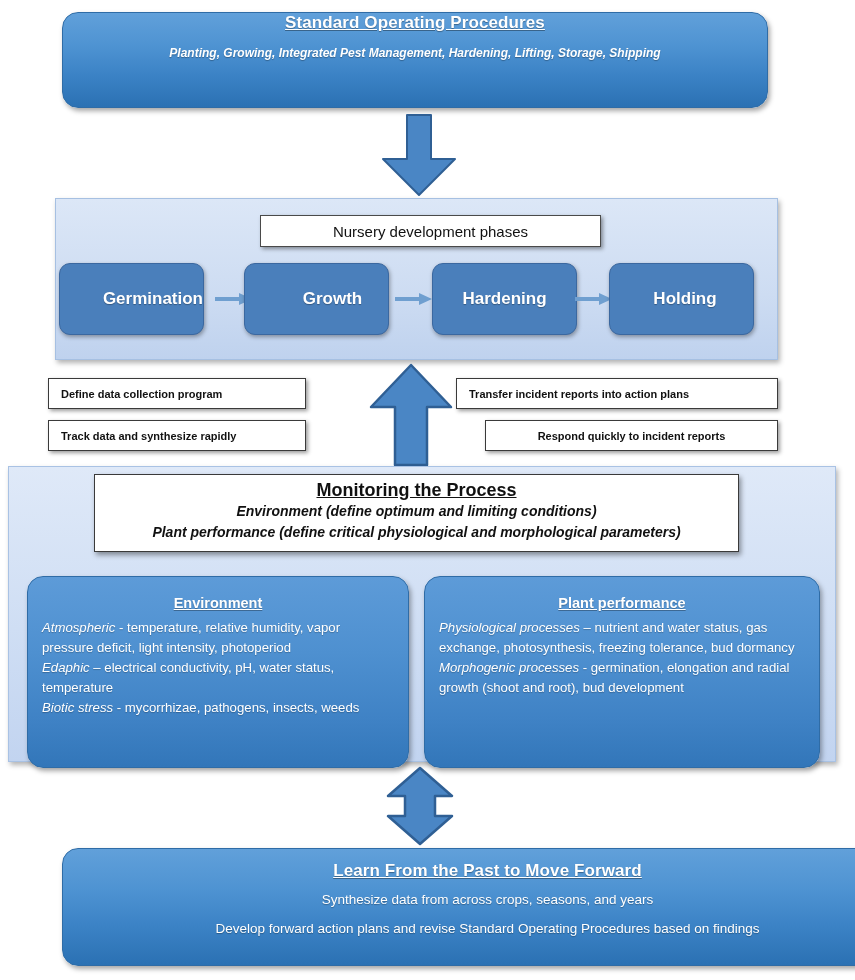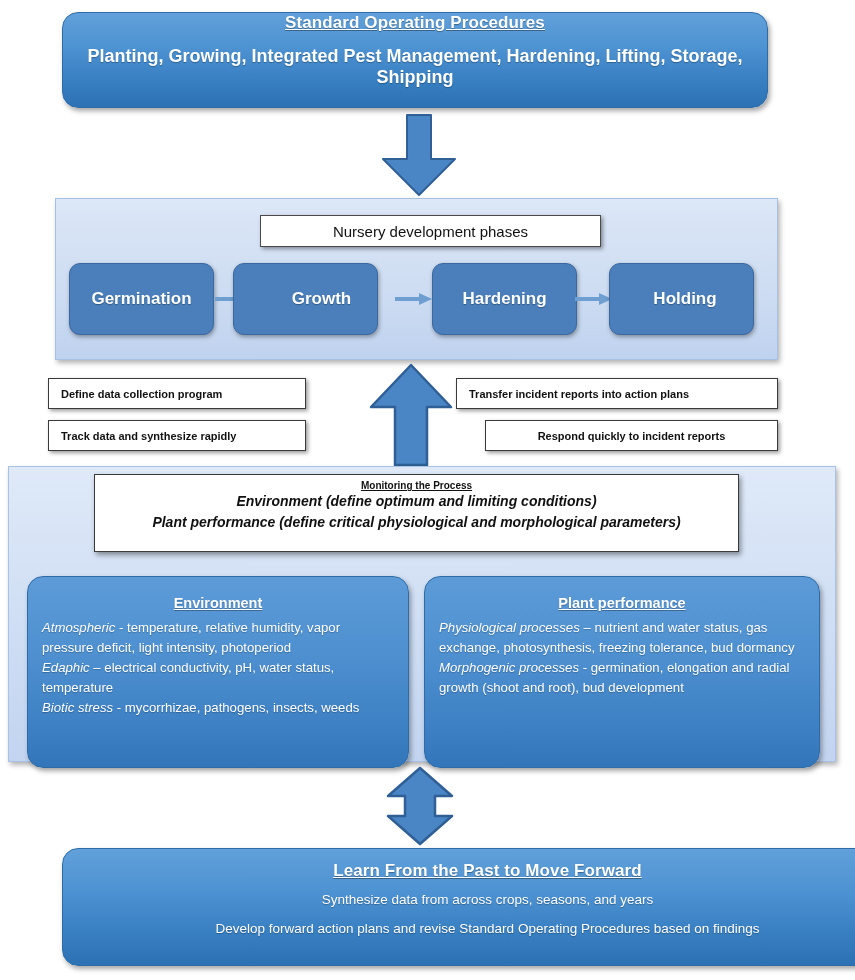--- a/index.html
+++ b/index.html
@@ -33,22 +33,23 @@
     box-sizing: border-box;
   }
   .banner .title {
     font-weight: bold;
     text-decoration: underline;
     font-size: 17px;
     letter-spacing: 0.1px;
     text-shadow: 0 1px 1px rgba(0,0,0,0.35);
   }
   .banner .sub-italic {
-    font-weight: bold;
-    font-size: 18px;
+    font-style: italic;
+    font-weight: bold;
+    font-size: 12px;
     text-shadow: 0 1px 1px rgba(0,0,0,0.3);
   }
   .banner .sub {
     font-size: 13.5px;
     text-shadow: 0 1px 1px rgba(0,0,0,0.3);
     line-height: 1.45;
   }
 
   #sop-banner {
     left: 62px; top: 12px; width: 706px; height: 96px;
@@ -88,22 +89,22 @@
     background: #4a7fbb;
     border: 1px solid #3b68a0;
     box-shadow: 1px 2px 4px rgba(0,0,0,0.35);
     color: #ffffff;
     font-weight: bold;
     font-size: 17px;
     display: flex; align-items: center; justify-content: center;
     box-sizing: border-box;
     text-shadow: 0 1px 1px rgba(0,0,0,0.3);
   }
-  #phase-0 { left: 13px; }
-  #phase-1 { left: 177px; padding-left: 32px; }
+  #phase-0 { left: 3px; justify-content: flex-end; }
+  #phase-1 { left: 188px; padding-left: 32px; }
   #phase-2 { left: 376px; }
   #phase-3 { left: 553px; padding-left: 7px; }
 
   .mini-arrow {
     position: absolute;
     top: 93px; width: 38px; height: 14px;
   }
   #mini-arrow-0 { left: 159px; }
   #mini-arrow-1 { left: 339px; }
   #mini-arrow-2 { left: 519px; }
@@ -141,21 +142,21 @@
     background: #ffffff;
     border: 1px solid #3a3a3a;
     box-shadow: 2px 3px 5px rgba(0,0,0,0.4);
     text-align: center;
     box-sizing: border-box;
     padding-top: 5px;
   }
   #monitor-head .mh-title {
     font-weight: bold;
     text-decoration: underline;
-    font-size: 10px;
+    font-size: 18px;
     color: #111;
   }
   #monitor-head .mh-line {
     font-style: italic;
     font-weight: bold;
     font-size: 14px;
     color: #111;
     line-height: 1.5;
   }
 

